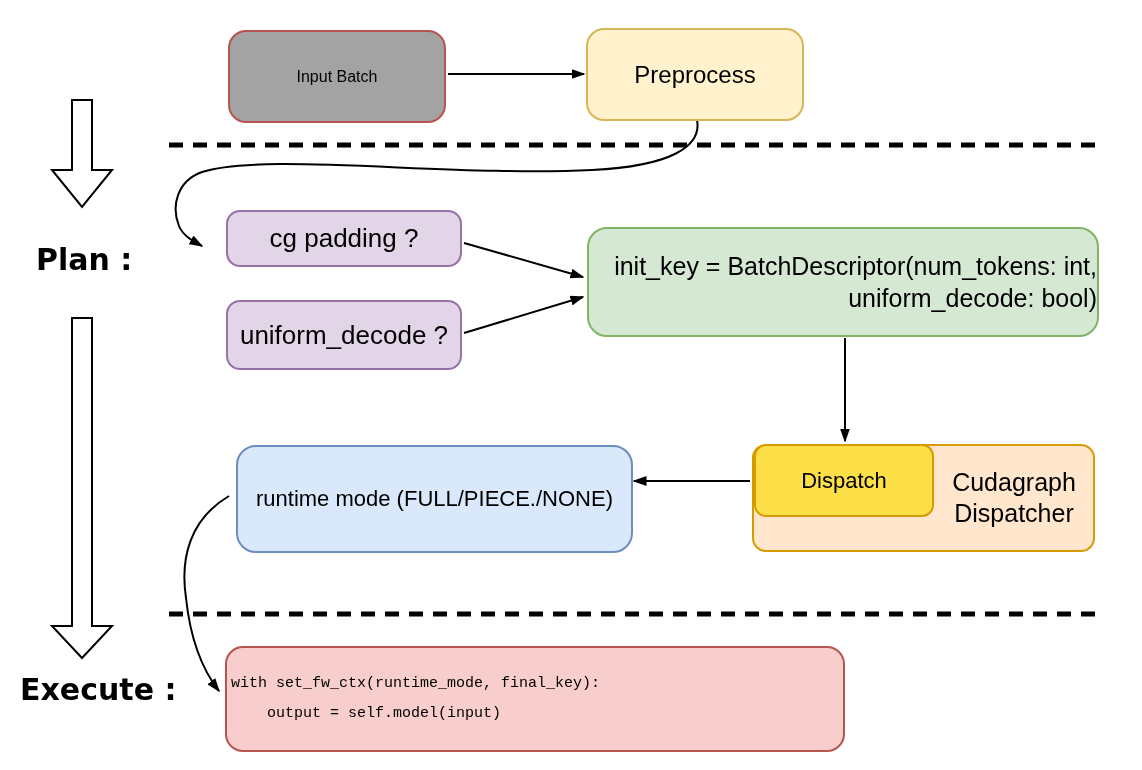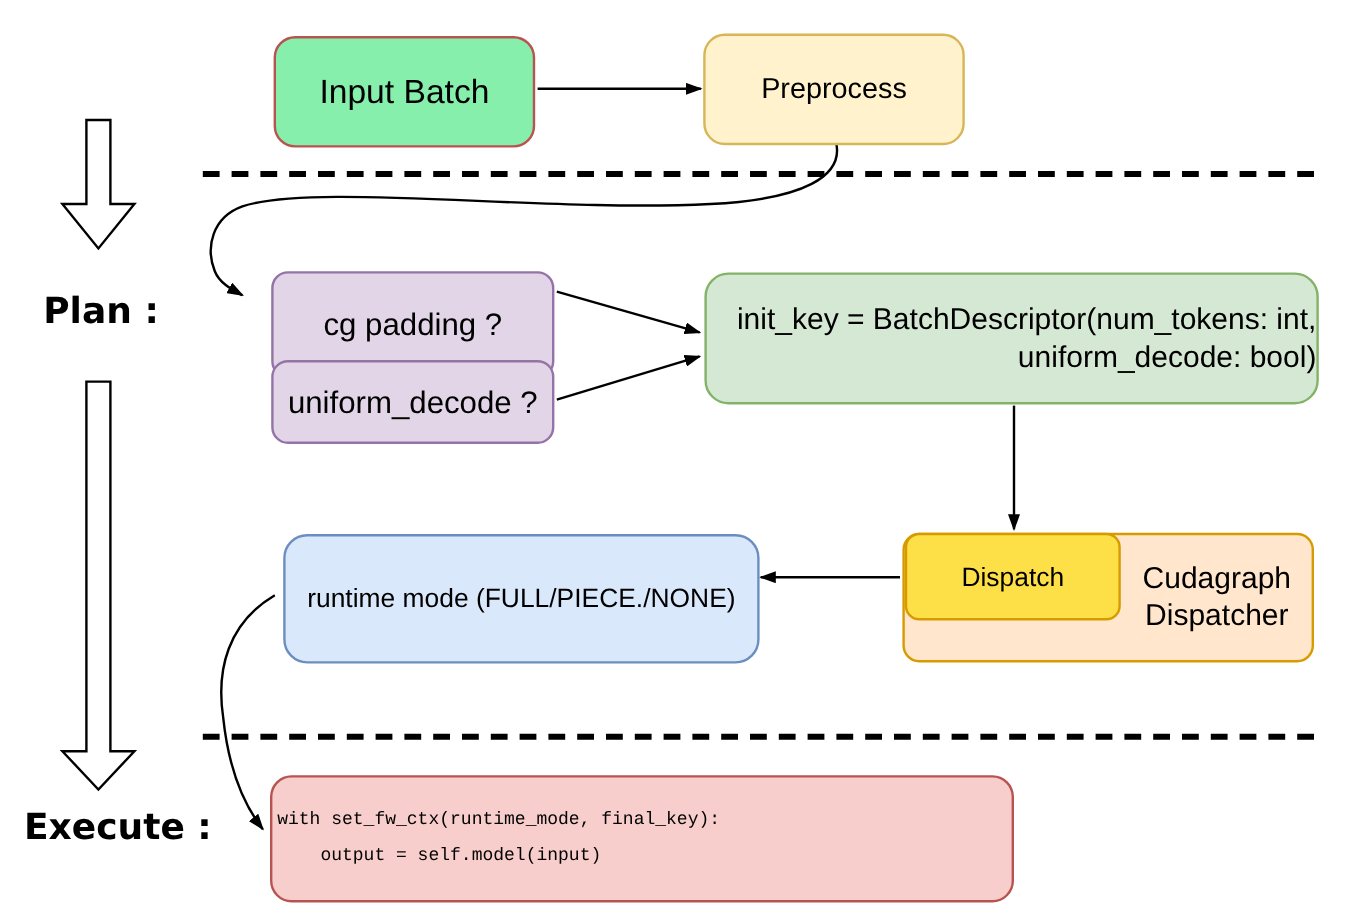--- a/index.html
+++ b/index.html
@@ -8,24 +8,24 @@
   .connectors{position:absolute;left:0;top:0;z-index:1;}
   .edge{fill:none;stroke:#000;stroke-width:2;}
   .dash{stroke:#000;stroke-width:5;stroke-dasharray:14 10;}
   .hollow{fill:#fff;stroke:#000;stroke-width:2;stroke-linejoin:miter;}
   .label{position:absolute;z-index:2;font-family:"DejaVu Sans", sans-serif;
          font-weight:700;font-size:30px;line-height:1.05;white-space:nowrap;}
   .node{position:absolute;z-index:2;display:flex;flex-direction:column;align-items:center;
         justify-content:center;text-align:center;box-sizing:border-box;border:2px solid #000;}
   .node .ln{white-space:pre;}
   .n-inputbatch{left:228px;top:30px;width:218px;height:93px;border-radius:18px;
-                background:#86efac;border-color:#b85450;font-size:28px;}
+                background:#a3a3a3;border-color:#b85450;font-size:16px;}
   .n-preprocess{left:586px;top:28px;width:218px;height:93px;border-radius:18px;
                 background:#fff2cc;border-color:#d6b656;font-size:24px;}
-  .n-cgpadding{left:226px;top:226px;width:236px;height:89px;border-radius:14px;
+  .n-cgpadding{left:226px;top:210px;width:236px;height:57px;border-radius:14px;
                background:#e1d5e7;border-color:#9673a6;font-size:26px;}
   .n-uniformdecode{left:226px;top:300px;width:236px;height:70px;border-radius:14px;
                background:#e1d5e7;border-color:#9673a6;font-size:26px;}
   .n-initkey{left:587px;top:227px;width:512px;height:110px;border-radius:20px;
              background:#d5e8d4;border-color:#82b366;font-size:25px;line-height:32px;align-items:flex-end;}
   .n-cudagraph{left:752px;top:444px;width:343px;height:108px;border-radius:14px;
                background:#ffe6cc;border-color:#d79b00;}
   .n-dispatch{left:754px;top:444px;width:180px;height:73px;border-radius:12px;
               background:#fde047;border-color:#d79b00;font-size:22px;z-index:3;}
   .cudagraph-text{position:absolute;left:933px;top:444px;width:162px;height:108px;z-index:3;

